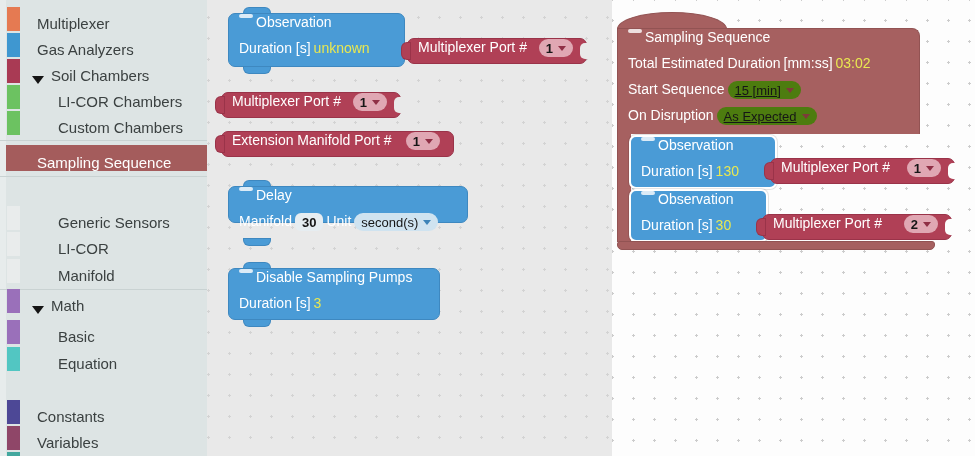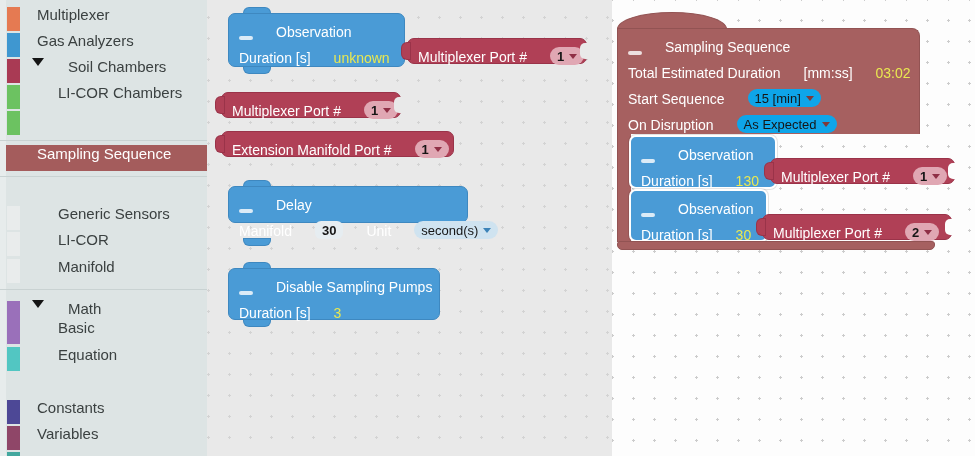--- a/index.html
+++ b/index.html
@@ -2,28 +2,28 @@
 <html><head>
 <meta charset="utf-8">
 <style>
   * { box-sizing: border-box; margin: 0; padding: 0; }
   body { font-family: "Liberation Sans", sans-serif; }
   .app { position: relative; width: 975px; height: 456px; background: #fdfdfd; overflow: hidden; }
 
   
   .sidebar { position: absolute; left: 0; top: 0; width: 207px; height: 456px; background: #dde4e4; }
   .side-strip { position: absolute; left: 0; top: 0; width: 6px; height: 456px; background: #e7ecec; }
-  .srow { position: absolute; left: 0; width: 207px; height: 26px; display: flex; align-items: flex-start;
+  .srow { position: absolute; left: 0; width: 207px; height: 26px; display: flex; align-items: flex-end;
           color: #3b4141; font-size: 15px; cursor: pointer; }
   .srow .label { white-space: nowrap; }
   .srow.lvl0 .label { margin-left: 37px; }
   .srow.lvl1 .label { margin-left: 58px; }
   .srow .caret { width: 0; height: 0; border-left: 6px solid transparent; border-right: 6px solid transparent;
                  border-top: 8px solid #141414; margin-left: 32px; }
-  .srow.hascaret .label { margin-left: 24px; }
+  .srow.hascaret .label { margin-left: 7px; }
   .srow.selected { left: 6px; width: 201px; background: #a45c5c; color: #ffffff; }
   .srow.selected .label { margin-left: 31px; }
   .swatch { position: absolute; left: 7px; top: 1px; width: 13px; height: 24px; }
   .sw-orange { background: #e57a52; } .sw-blue { background: #3f97d0; }
   .sw-darkred { background: #a93a54; } .sw-green { background: #6cc261; }
   .sw-gray { background: #7d8887; } .sw-light { background: #e9ecec; }
   .sw-purple { background: #9a70ba; } .sw-teal { background: #52c6c2; }
   .sw-indigo { background: #4d4896; } .sw-plum { background: #8f4668; }
   .sdiv { position: absolute; left: 0; width: 207px; height: 1px; background: #c9d2d2; }
   .sliver { position: absolute; left: 7px; top: 452px; width: 13px; height: 4px; background: #43a89f; }
@@ -34,37 +34,37 @@
             background-size: 21px 21px; background-position: 12px 7px; }
   .canvas { position: absolute; left: 612px; top: 0; width: 363px; height: 456px; background: #fdfdfd;
             background-image: radial-gradient(#cccccc 1px, transparent 1.4px);
             background-size: 21px 21px; background-position: 11px 10px; }
 
   
   .blk { position: absolute; border-radius: 7px; color: #fff; font-size: 14px; cursor: grab; }
   .blue { background: #4a9bd6; border: 1px solid #3e88c0; }
   .crimson { background: #b04056; border: 1px solid #9a3349; }
   .outlined { border: 2px solid #ffffff; box-shadow: 0 0 0 1px rgba(0,0,0,0.10); }
-  .brow { height: 26px; display: flex; align-items: flex-end; padding: 0 10px; gap: 23px; white-space: nowrap; }
+  .brow { height: 26px; display: flex; align-items: flex-start; padding: 0 10px; gap: 3px; white-space: nowrap; }
   .minus { width: 14px; height: 4px; background: rgba(255,255,255,0.8); border-radius: 2px; flex: none; cursor: pointer; }
   .val { color: #e9e851; }
   .bump { position: absolute; width: 26px; height: 6px; }
   .bump.t { border-radius: 5px 5px 0 0; }
   .bump.b { border-radius: 0 0 5px 5px; }
   .bump.blue-c { background: #4a9bd6; box-shadow: 0 0 0 1px #3e88c0; }
   .tab-l { position: absolute; left: -6px; top: 50%; transform: translateY(-50%); width: 8px; height: 16px;
            border-radius: 5px 0 0 5px; background: #b04056; box-shadow: 0 0 0 1px #9a3349; }
   .notch-r { position: absolute; right: -1px; top: 50%; transform: translateY(-50%); width: 7px; height: 16px;
              border-radius: 5px 0 0 5px; }
   .on-gray { background: #e9e9e9; }
   .on-white { background: #fdfdfd; }
   .pill { display: inline-flex; align-items: center; gap: 5px; border-radius: 9px; height: 18px;
           padding: 0 7px; font-size: 13px; color: #161616; cursor: pointer; }
   .pill.pink { background: #e0a7b3; font-weight: bold; }
-  .pill.rose { background: #0ea5e9; }
+  .pill.rose { background: #4d7c0f; text-decoration: underline; }
   .pill.field { background: #e6edf1; border-radius: 6px; font-weight: bold; cursor: text; }
   .pill.lblue { background: #cfe3f0; }
   .tri { width: 0; height: 0; border-left: 4px solid transparent; border-right: 4px solid transparent;
          border-top: 5px solid #000; }
   .tri.red { border-top-color: #8f2f45; }
   .tri.mar { border-top-color: #7e3a3a; }
   .tri.blu { border-top-color: #3c83b8; }
   .spread { justify-content: space-between; padding-right: 13px; }
 
   
@@ -97,20 +97,21 @@
       <span class="swatch sw-darkred"></span>
       <span class="caret"></span>
       <span class="label">Soil Chambers</span>
     </div>
     <div class="srow lvl1" style="top:84px">
       <span class="swatch sw-green"></span>
       <span class="label">LI-COR Chambers</span>
     </div>
     <div class="srow lvl1" style="top:110px">
       <span class="swatch sw-green"></span>
+      <span class="label">Custom Chambers</span>
     </div>
 
     <div class="sdiv" style="top:140px"></div>
 
     <div class="srow selected" style="top:145px">
       <span class="label">Sampling Sequence</span>
     </div>
 
     <div class="sdiv" style="top:176px"></div>
 
@@ -122,21 +123,21 @@
       <span class="swatch sw-light"></span>
       <span class="label">LI-COR</span>
     </div>
     <div class="srow lvl1" style="top:258px">
       <span class="swatch sw-light"></span>
       <span class="label">Manifold</span>
     </div>
 
     <div class="sdiv" style="top:289px"></div>
 
-    <div class="srow hascaret" style="top:300px">
+    <div class="srow hascaret" style="top:288px">
       <span class="swatch sw-purple"></span>
       <span class="caret"></span>
       <span class="label">Math</span>
     </div>
     <div class="srow lvl1" style="top:319px">
       <span class="swatch sw-purple"></span>
       <span class="label">Basic</span>
     </div>
     <div class="srow lvl1" style="top:346px">
       <span class="swatch sw-teal"></span>

